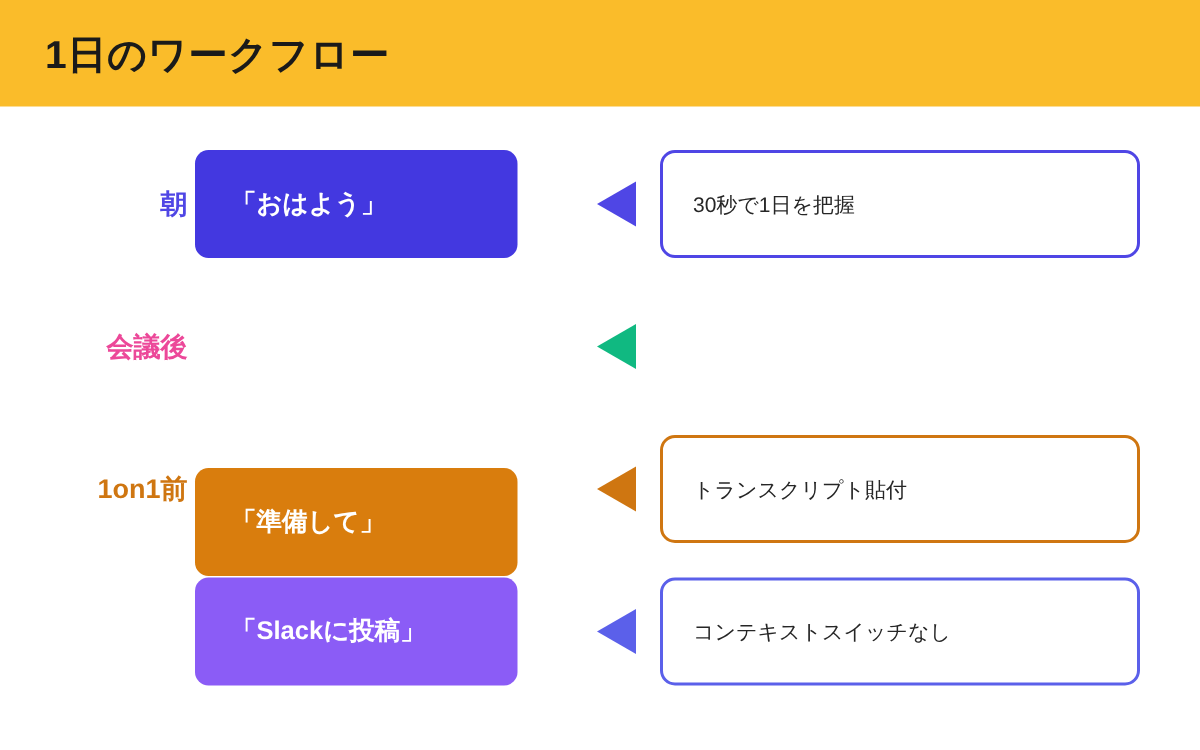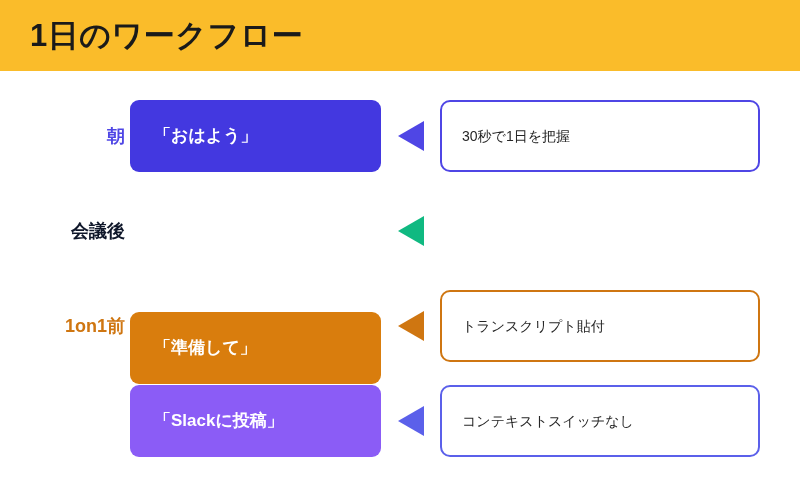--- a/index.html
+++ b/index.html
@@ -28,21 +28,21 @@
     left: 0;
     top: 0;
     width: 800px;
     height: 71px;
     background: #fabc2a;
     display: flex;
     align-items: center;
   }
   .header-title {
     margin-left: 30px;
-    font-size: 31px;
+    font-size: 26px;
     font-weight: bold;
     color: #1a1a1a;
     letter-spacing: 0.5px;
     line-height: 1;
   }
 
   
   .rows {
     position: absolute;
     left: 0;
@@ -74,21 +74,21 @@
     line-height: 1;
   }
   .stage-label.wide {
     font-size: 18px;
   }
 
   
   .action-pill {
     position: absolute;
     left: 130px;
-    width: 251px;
+    width: 215px;
     height: 72px;
     border-radius: 9px;
     display: flex;
     align-items: center;
     box-sizing: border-box;
     padding-left: 24px;
   }
   .action-text {
     color: #ffffff;
     font-size: 17px;
@@ -144,21 +144,21 @@
       <div class="action-pill" style="background: rgb(67, 56, 224);">
         <span class="action-text">「おはよう」</span>
       </div>
       <div class="arrow" style="border-right-color: rgb(79, 70, 229);"></div>
       <div class="result-card" style="border-color: rgb(79, 70, 229); text-align: center;">
         <span class="result-text">30秒で1日を把握</span>
       </div>
     </div>
 
     <div class="row row-2">
-      <div class="stage-label" style="color: #0f172a;">会議後</div>
+      <div class="stage-label" style="color: #ec4899;">会議後</div>
       <div class="arrow" style="border-right-color: rgb(16, 185, 129);"></div>
     </div>
 
     <div class="row row-3">
       <div class="stage-label wide" style="color: rgb(207, 118, 17);">1on1前</div>
       <div class="action-pill" style="background: rgb(217, 125, 13); margin-top: 44px;">
         <span class="action-text">「準備して」</span>
       </div>
       <div class="arrow" style="border-right-color: rgb(207, 118, 17);"></div>
       <div class="result-card" style="border-color: rgb(207, 118, 17);">

